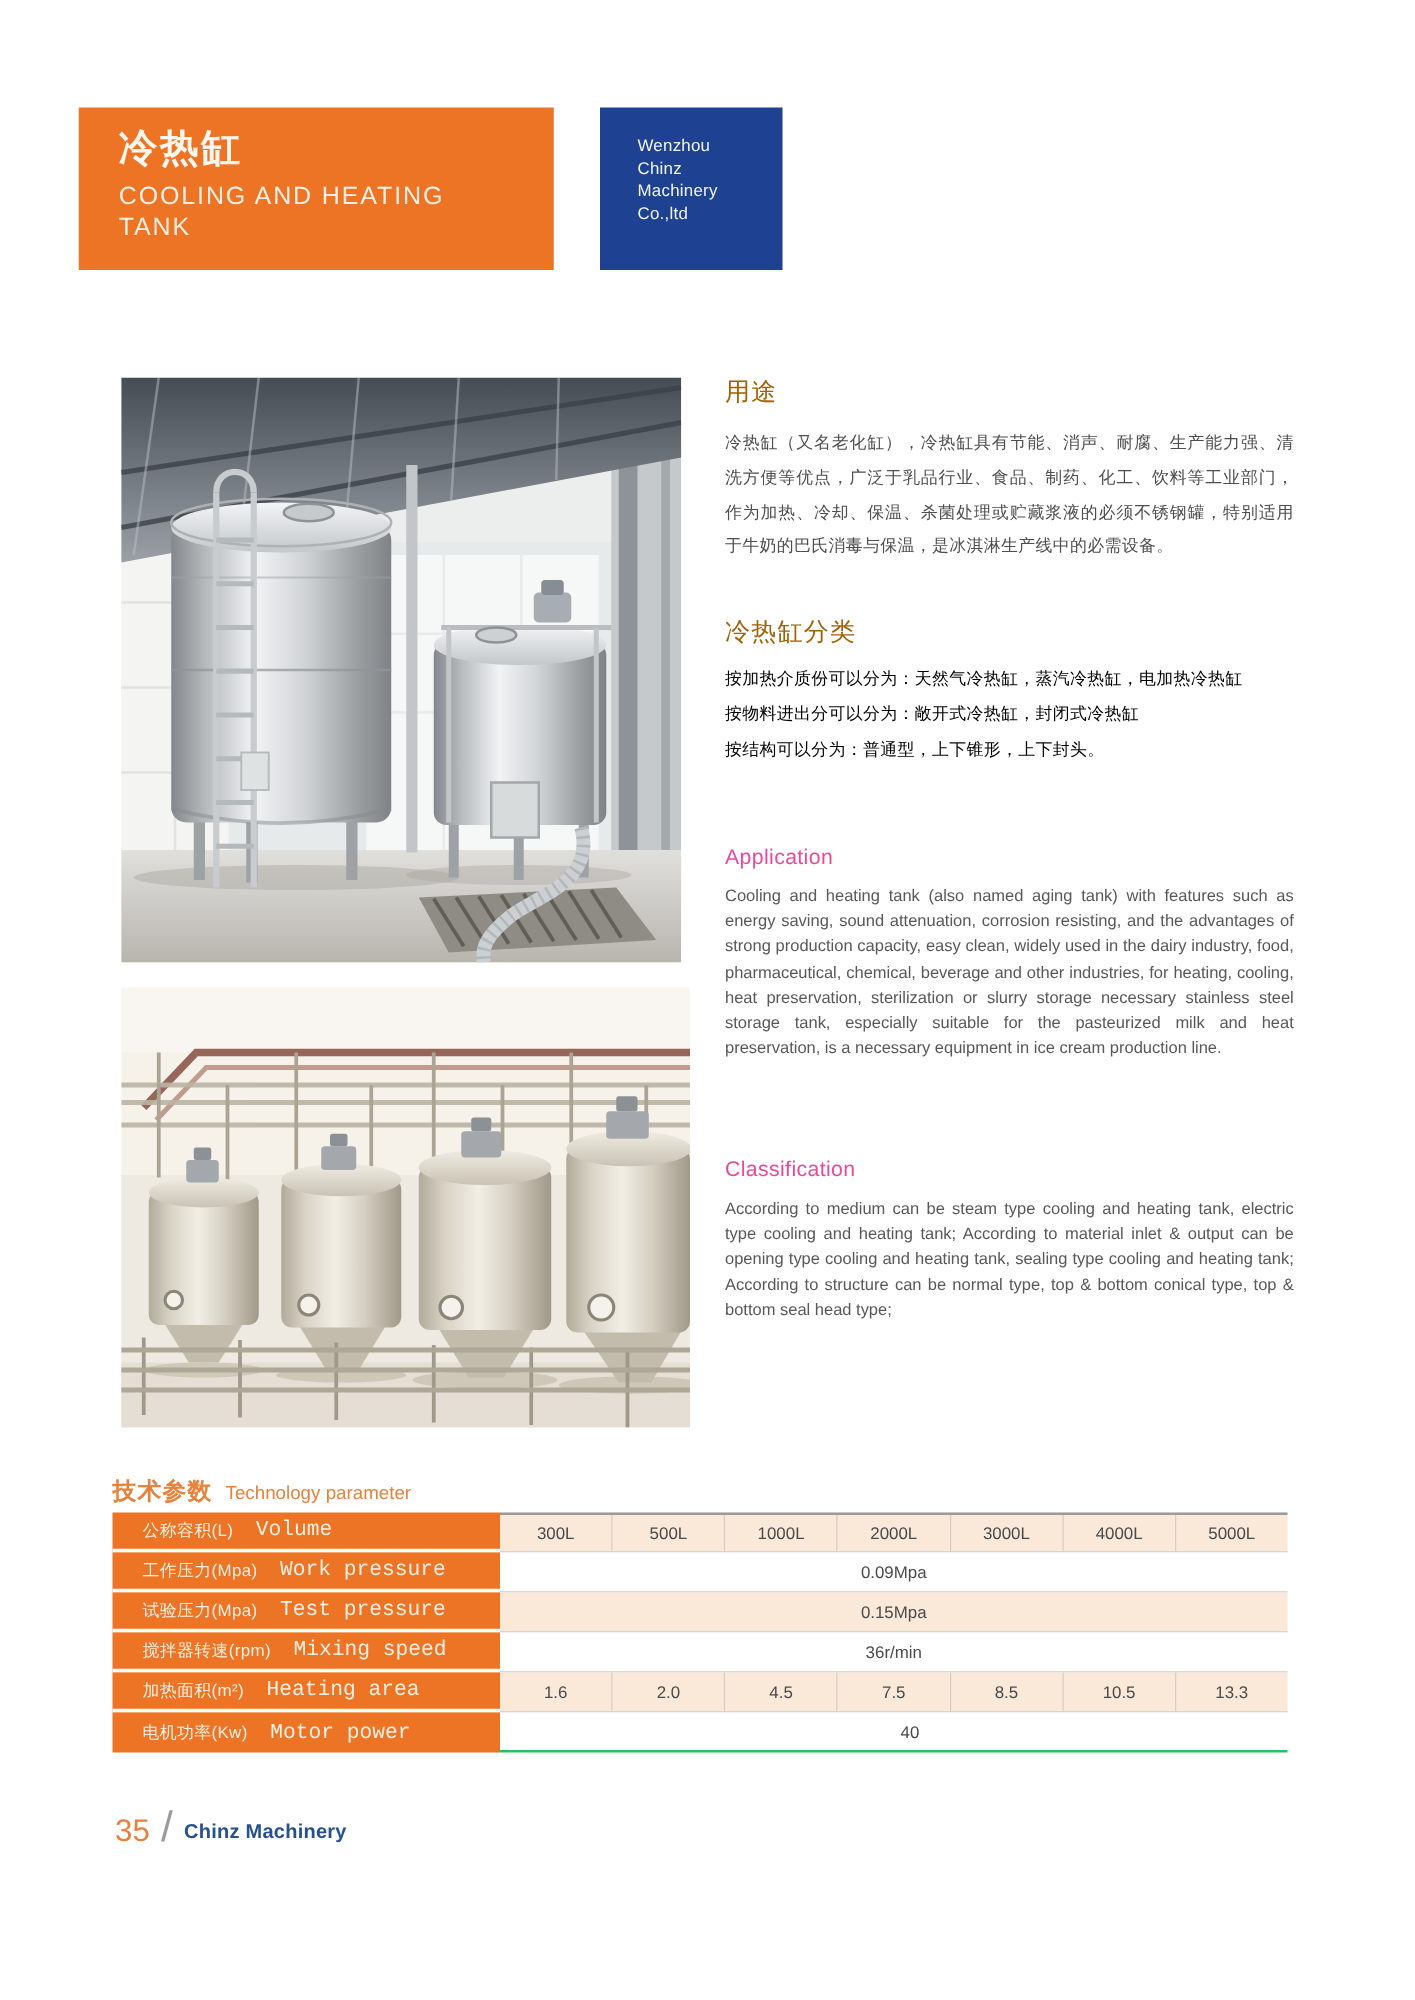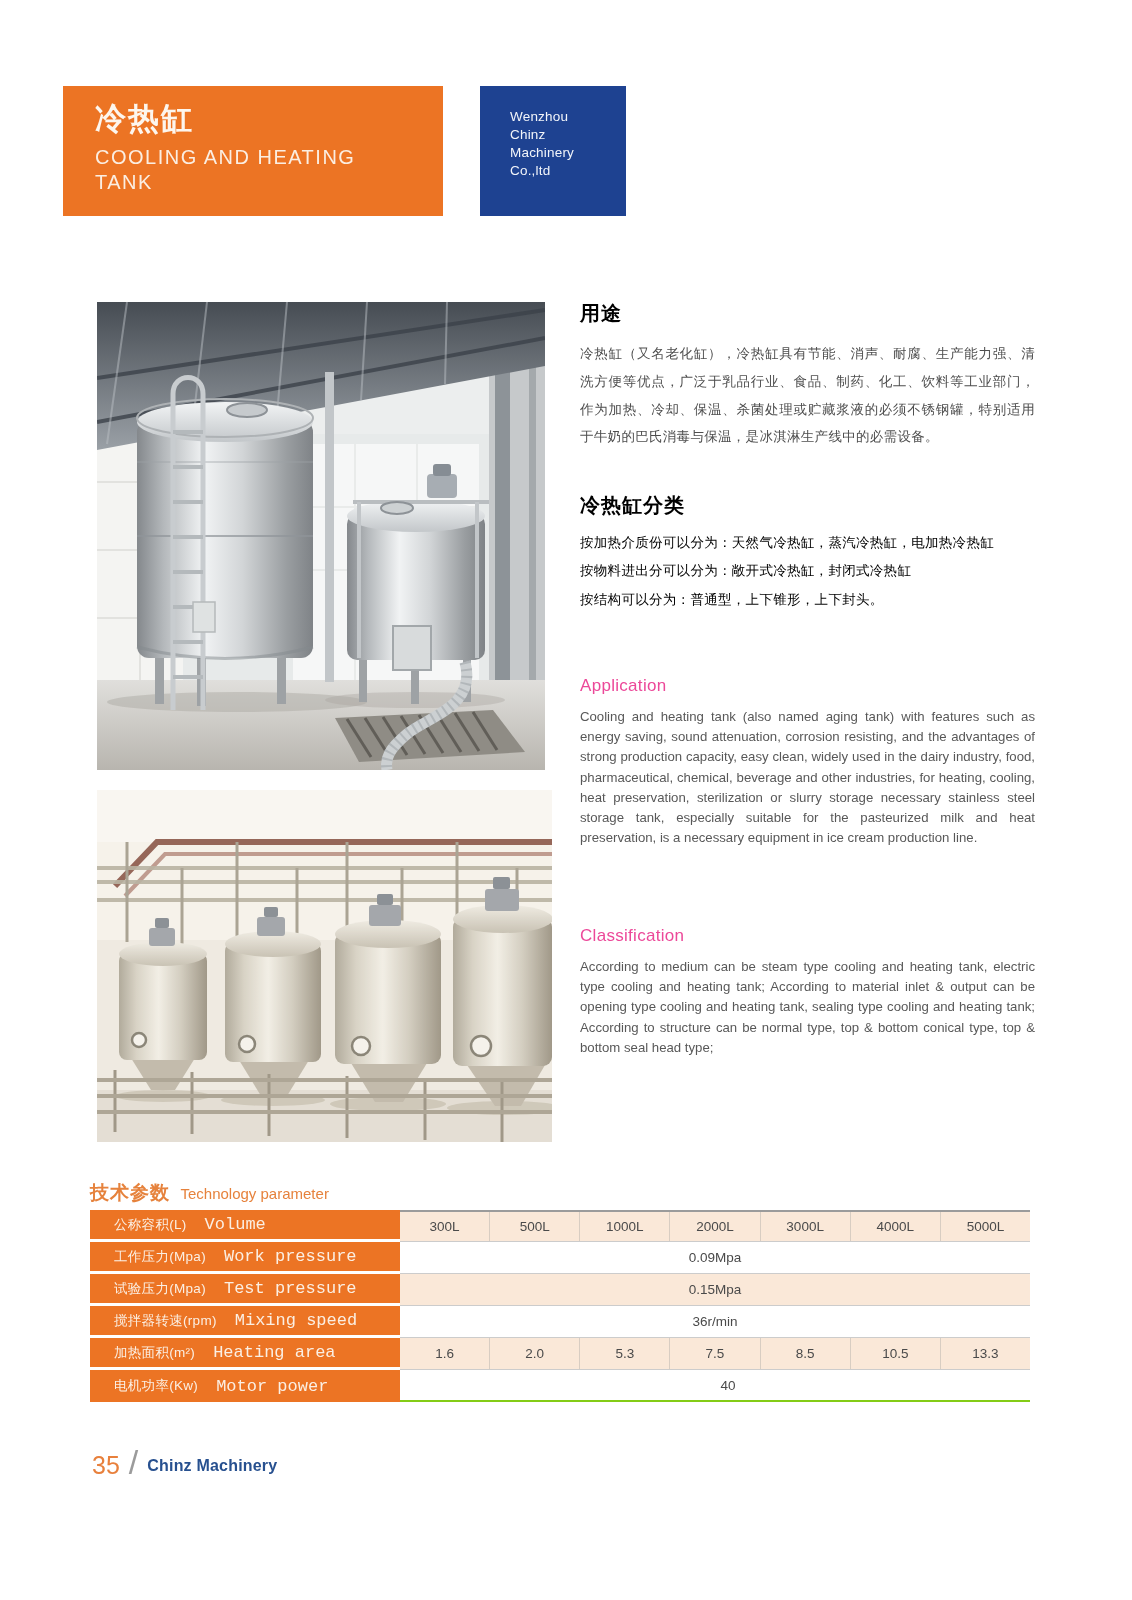--- a/index.html
+++ b/index.html
@@ -17,40 +17,40 @@
   .photo1{position:absolute;left:97px;top:302px;width:448px;height:468px;}
   .photo2{position:absolute;left:97px;top:790px;width:455px;height:352px;}
   .photo1 svg,.photo2 svg{display:block;}
 
   
   .rcol-sec{position:absolute;left:580px;width:455px;}
   .sec-usage{top:300px;}
   .sec-fenlei{top:492px;}
   .sec-app{top:676px;}
   .sec-class{top:926px;}
-  .h-cn{font-size:20px;color:#000000;font-weight:700;letter-spacing:1px;}
+  .h-cn{font-size:20px;color:#a16207;font-weight:400;letter-spacing:1px;}
   .h-en{font-size:17px;color:#ec4899;font-weight:500;letter-spacing:0.3px;}
   .body-cn{margin-top:13px;font-size:13.5px;line-height:2.06;color:#4E4E4E;text-align:justify;letter-spacing:0.3px;}
   .lines-cn div{font-size:13.5px;line-height:2.1;color:#000000;white-space:nowrap;letter-spacing:0.3px;}
   .lines-cn{margin-top:10px;}
   .body-en{margin-top:11px;font-size:13.2px;line-height:1.53;color:#585858;text-align:justify;}
 
   
   .tech-heading{position:absolute;left:90px;top:1180px;color:#E6823C;}
   .tech-heading .cn{font-size:19px;font-weight:700;letter-spacing:1px;}
   .tech-heading .en{font-size:15px;font-weight:400;margin-left:6px;}
   .ttable{position:absolute;left:90px;top:1210px;width:940px;}
   .trow{display:flex;height:32px;}
   .tlabel{width:310px;background:#EC7424;color:#FBEFE3;display:flex;align-items:center;padding-left:24px;box-sizing:border-box;border-bottom:3px solid #ffffff;}
   .trow:last-child .tlabel{border-bottom:none;}
   .tlabel .cn{font-size:13.5px;letter-spacing:0.3px;}
   .tlabel .en{font-size:17px;margin-left:18px;font-family:Liberation Mono, monospace;}
   .tdata{flex:1;display:flex;border-bottom:1px solid #cccccc;box-sizing:border-box;}
   .trow:first-child .tdata{border-top:2px solid #9b9b9b;}
-  .trow:last-child .tdata{border-bottom:2px solid #84cc16;padding-left:26px;}
+  .trow:last-child .tdata{border-bottom:2px solid #22c55e;padding-left:26px;}
   .bg-beige{background:#FAE8D8;}
   .bg-white{background:#ffffff;}
   .tcell{flex:1;display:flex;align-items:center;justify-content:center;font-size:13.5px;color:#4a4a4a;border-left:1px solid #d8cdc2;}
   .tcell:first-child{border-left:none;}
   .tspan{flex:1;display:flex;align-items:center;justify-content:center;font-size:13.5px;color:#4a4a4a;}
 
   
   .footer{position:absolute;left:92px;top:1446px;display:flex;align-items:center;}
   .footer .pnum{font-size:25px;color:#E8803C;}
   .footer .slash{font-size:34px;font-weight:100;color:#9b9b9b;margin:0 9px;transform:translateY(-3px);}
@@ -350,21 +350,21 @@
       </div>
     </div>
     <div class="trow">
       <div class="tlabel">
         <span class="cn">加热面积(m²)</span>
         <span class="en">Heating area</span>
       </div>
       <div class="tdata bg-beige">
         <div class="tcell">1.6</div>
         <div class="tcell">2.0</div>
-        <div class="tcell">5.3</div>
+        <div class="tcell">4.5</div>
         <div class="tcell">7.5</div>
         <div class="tcell">8.5</div>
         <div class="tcell">10.5</div>
         <div class="tcell">13.3</div>
       </div>
     </div>
     <div class="trow">
       <div class="tlabel">
         <span class="cn">电机功率(Kw)</span>
         <span class="en">Motor power</span>

